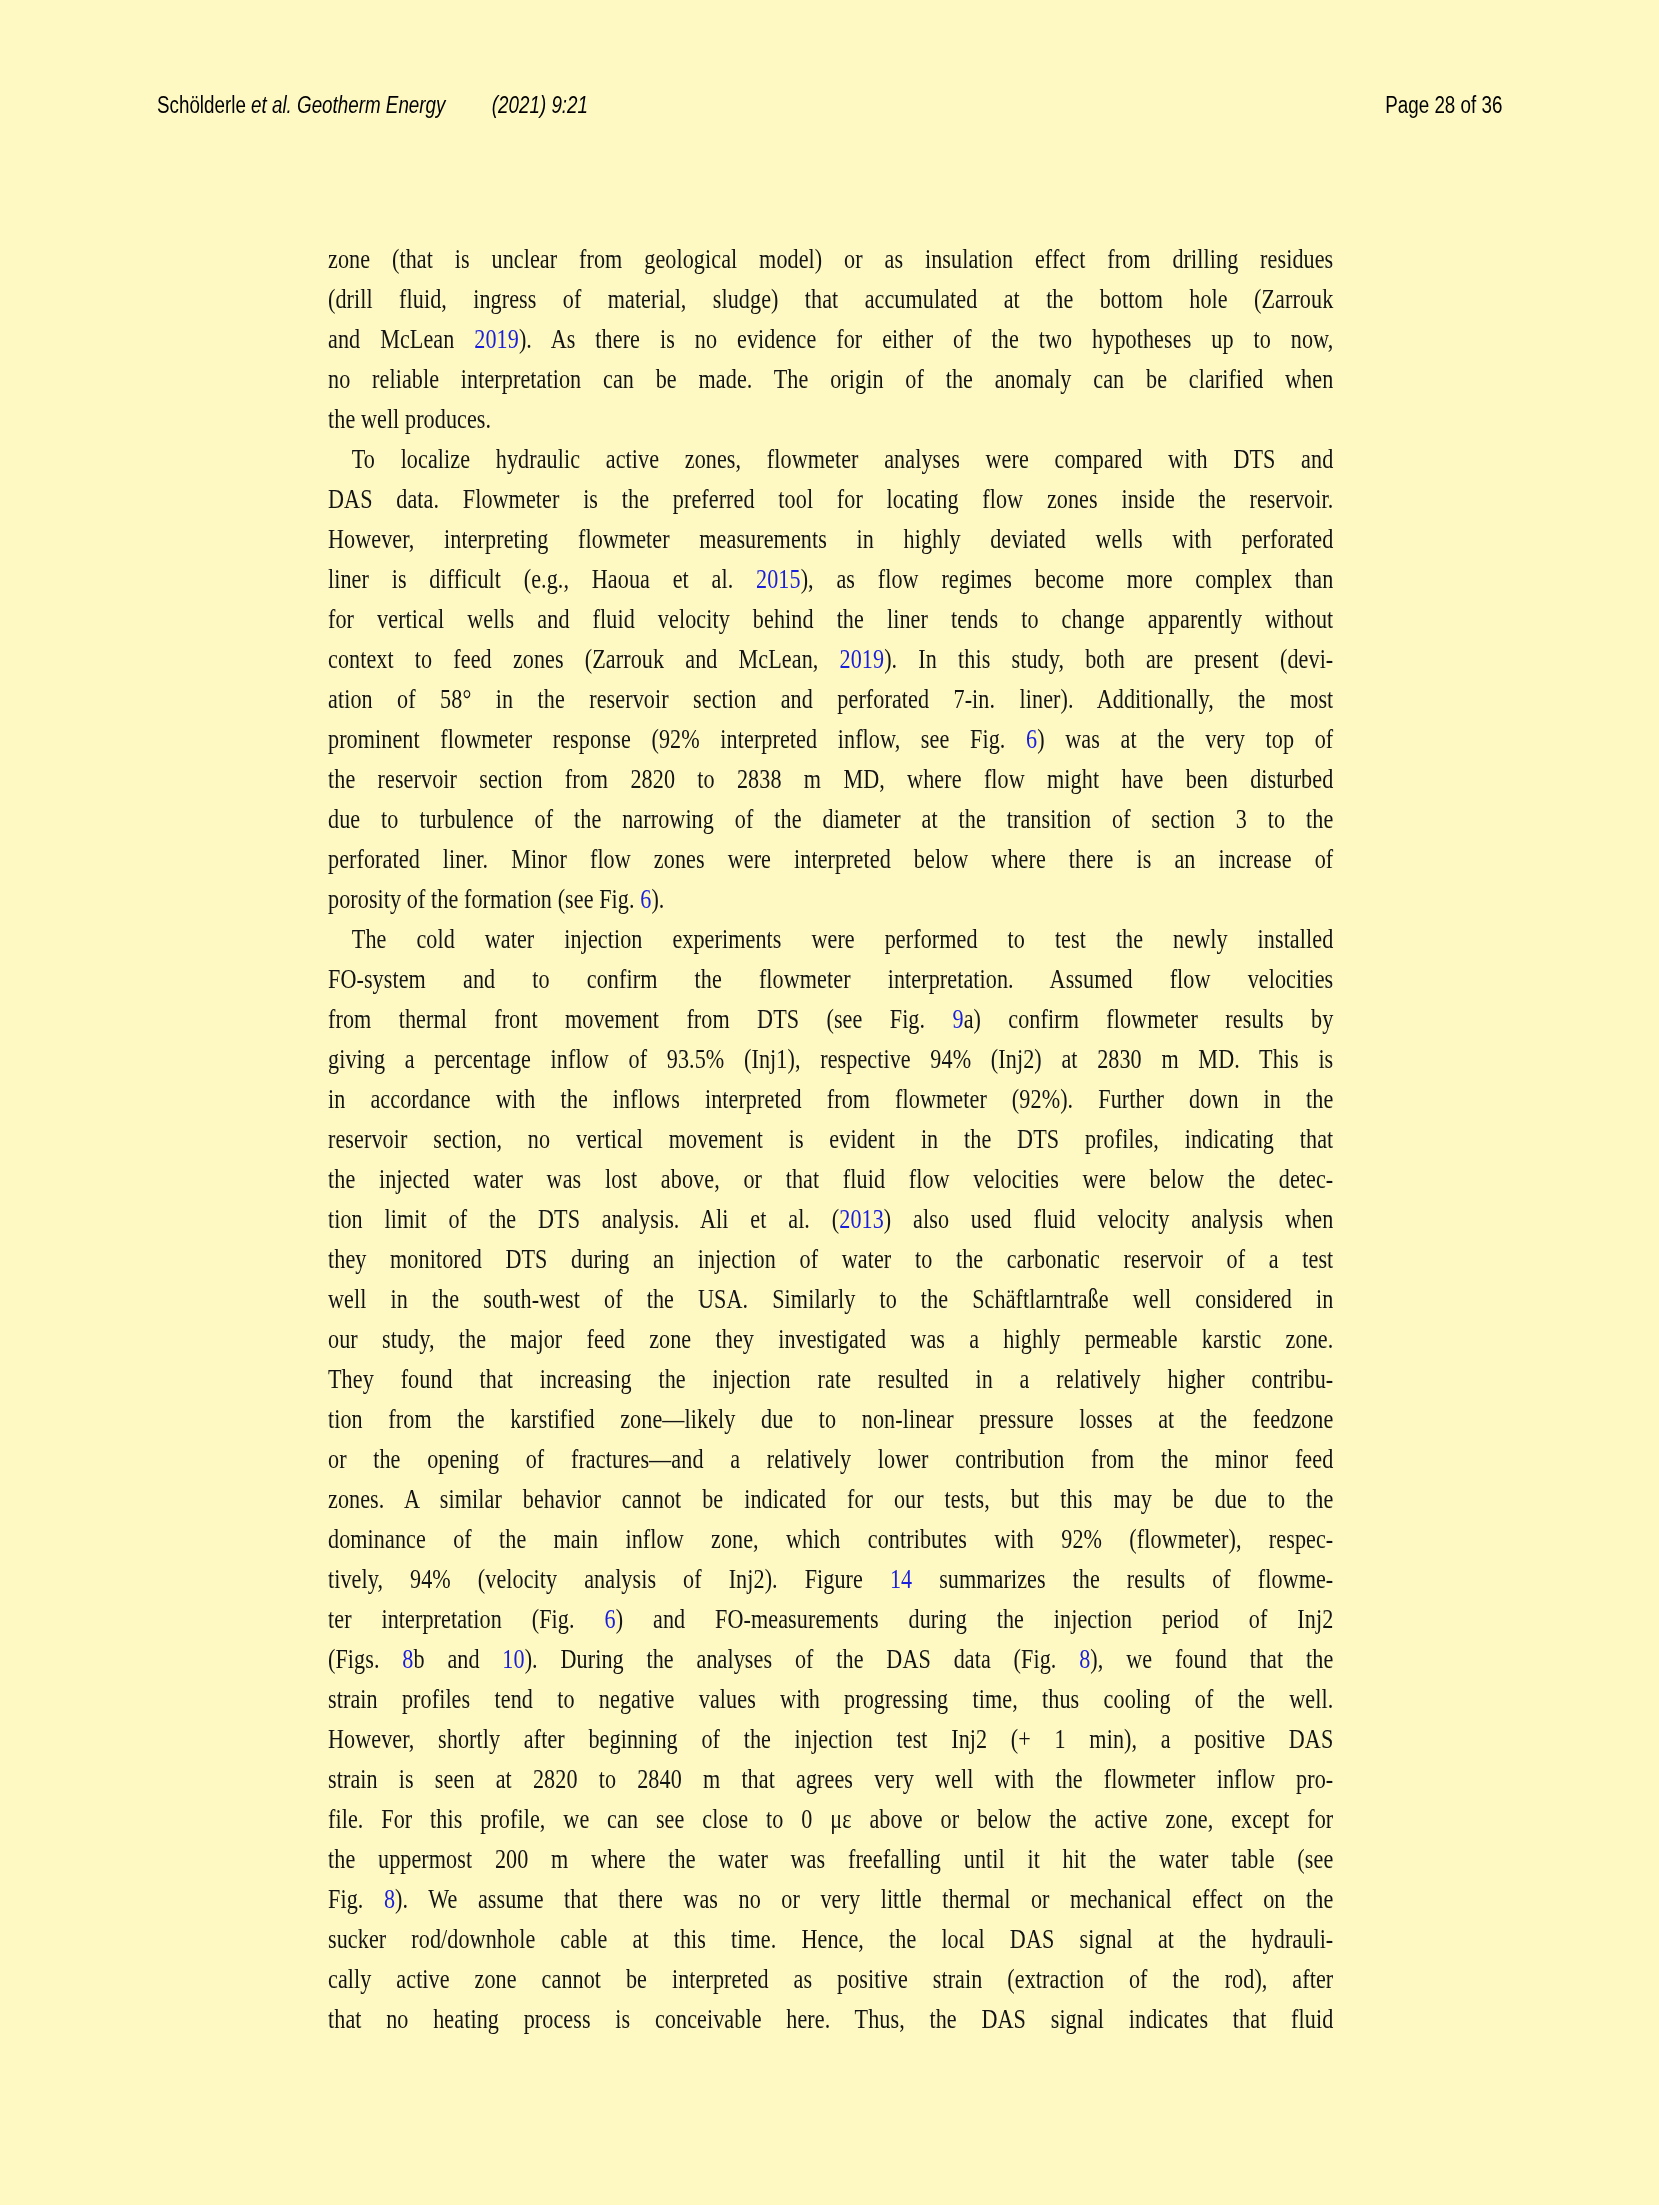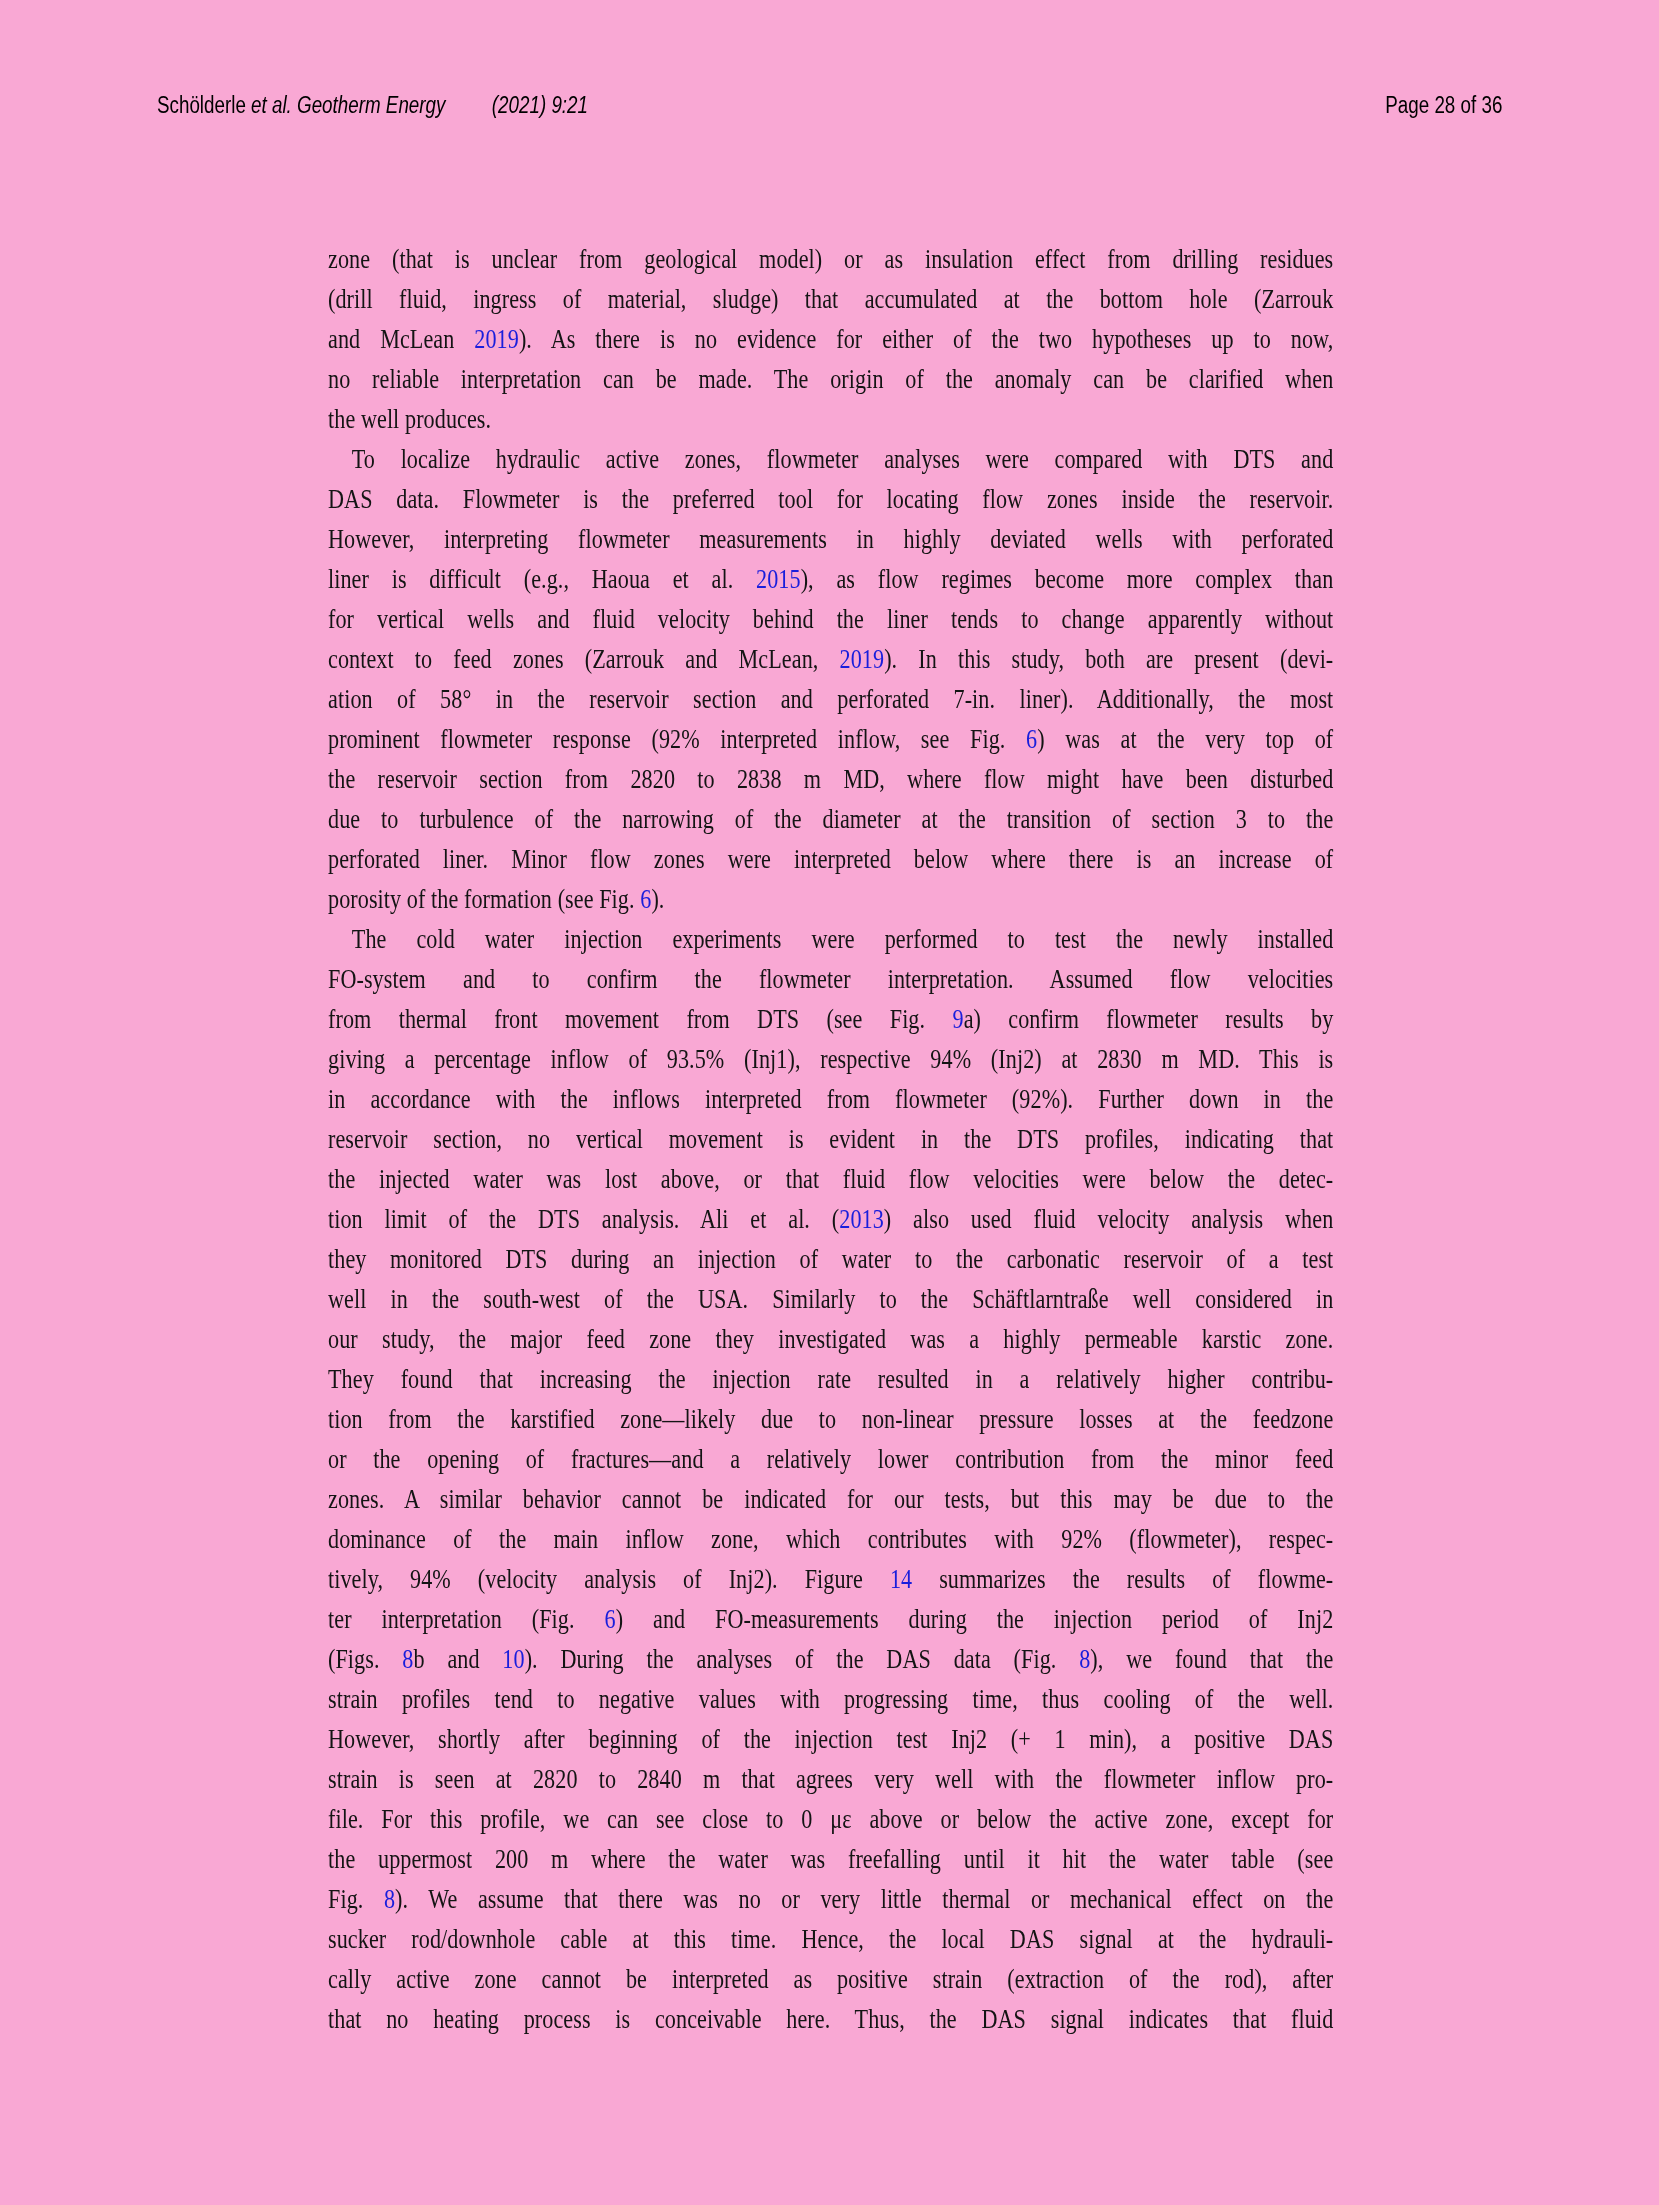--- a/index.html
+++ b/index.html
@@ -1,20 +1,20 @@
 <!DOCTYPE html>
 <html style="font-size:8.4px"><head>
 <meta charset="utf-8">
 <style>
   html, body { margin: 0; padding: 0; background: #ffffff; }
   .page {
     position: relative;
     width: 1660px;
     height: 2205px;
-    background: #f9a8d4;
+    background: #fef9c3;
     overflow: hidden;
     font-family: "Liberation Serif", "DejaVu Serif", serif;
   }
   
   .running-head {
     position: absolute;
     top: 92px;
     left: 157px;
     font-family: "Liberation Sans", "DejaVu Sans", sans-serif;
     font-size: 23.5px;

